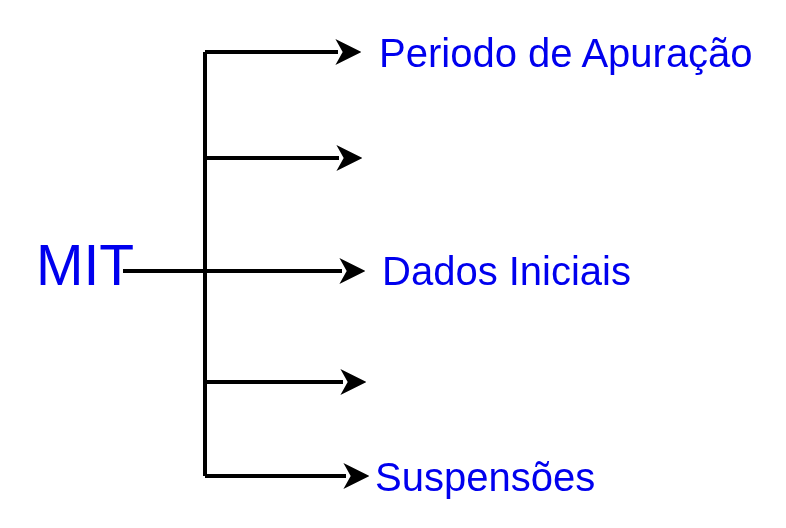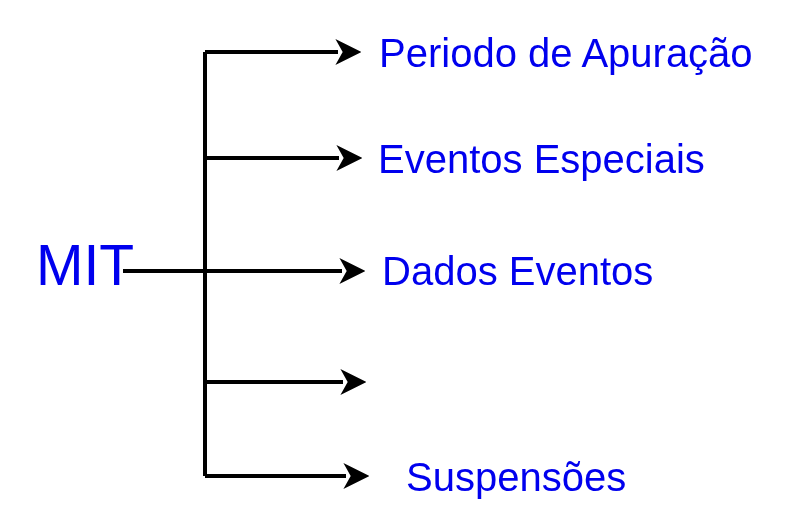--- a/index.html
+++ b/index.html
@@ -31,21 +31,21 @@
     white-space: nowrap;
     letter-spacing: 0px;
   }
   .root-label {
     font-size: 57px;
   }
   .b1 { left: 379px; top: 53px; }
   .b2 { left: 378px; top: 159px; }
   .b3 { left: 382px; top: 271px; }
   .b4 { left: 390px; top: 383px; }
-  .b5 { left: 375px; top: 477px; margin-left: 31px; }
+  .b5 { left: 375px; top: 477px; }
   .root { left: 36px; top: 265px; }
 </style>
 </head>
 <body>
 
 <div class="canvas">
 
   <svg class="connector-svg" viewBox="0 0 786 528" xmlns="http://www.w3.org/2000/svg">
     <defs>
       <marker id="arrowhead" viewBox="0 0 10 10" refX="1" refY="5" markerWidth="6.5" markerHeight="6.5" orient="auto" markerUnits="strokeWidth">
@@ -60,20 +60,19 @@
     <line x1="205" y1="52" x2="338" y2="52" stroke="#000000" stroke-width="4" marker-end="url(#arrowhead)"></line>
     <line x1="205" y1="158" x2="339" y2="158" stroke="#000000" stroke-width="4" marker-end="url(#arrowhead)"></line>
     <line x1="205" y1="382" x2="343" y2="382" stroke="#000000" stroke-width="4" marker-end="url(#arrowhead)"></line>
     <line x1="205" y1="476" x2="346" y2="476" stroke="#000000" stroke-width="4" marker-end="url(#arrowhead)"></line>
   </svg>
 
   <div class="node-label root-label root">MIT</div>
 
   <div class="node-label b1">Periodo de Apuração</div>
 
-  <div class="node-label b2">Eventos Especiais</div>
 
-  <div class="node-label b3">Dados Eventos</div>
+  <div class="node-label b3">Dados Iniciais</div>
 
 
   <div class="node-label b5">Suspensões</div>
 
 </div>
 
 </body></html>

